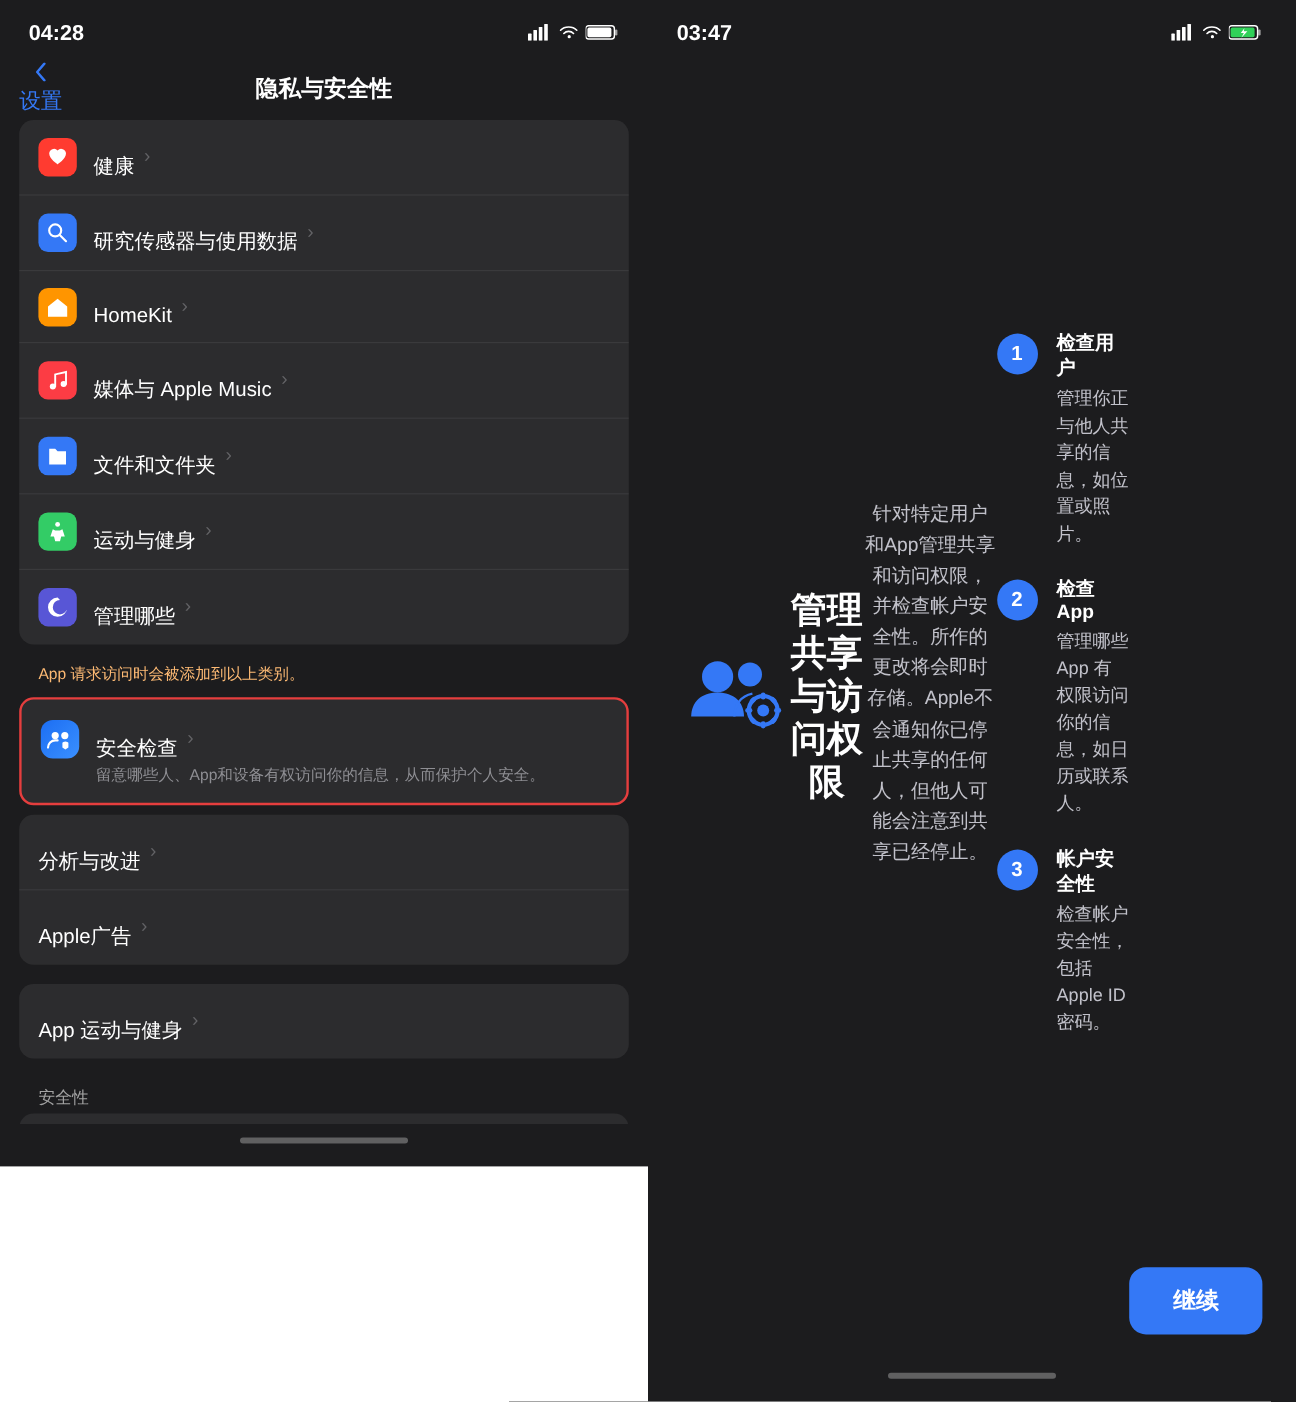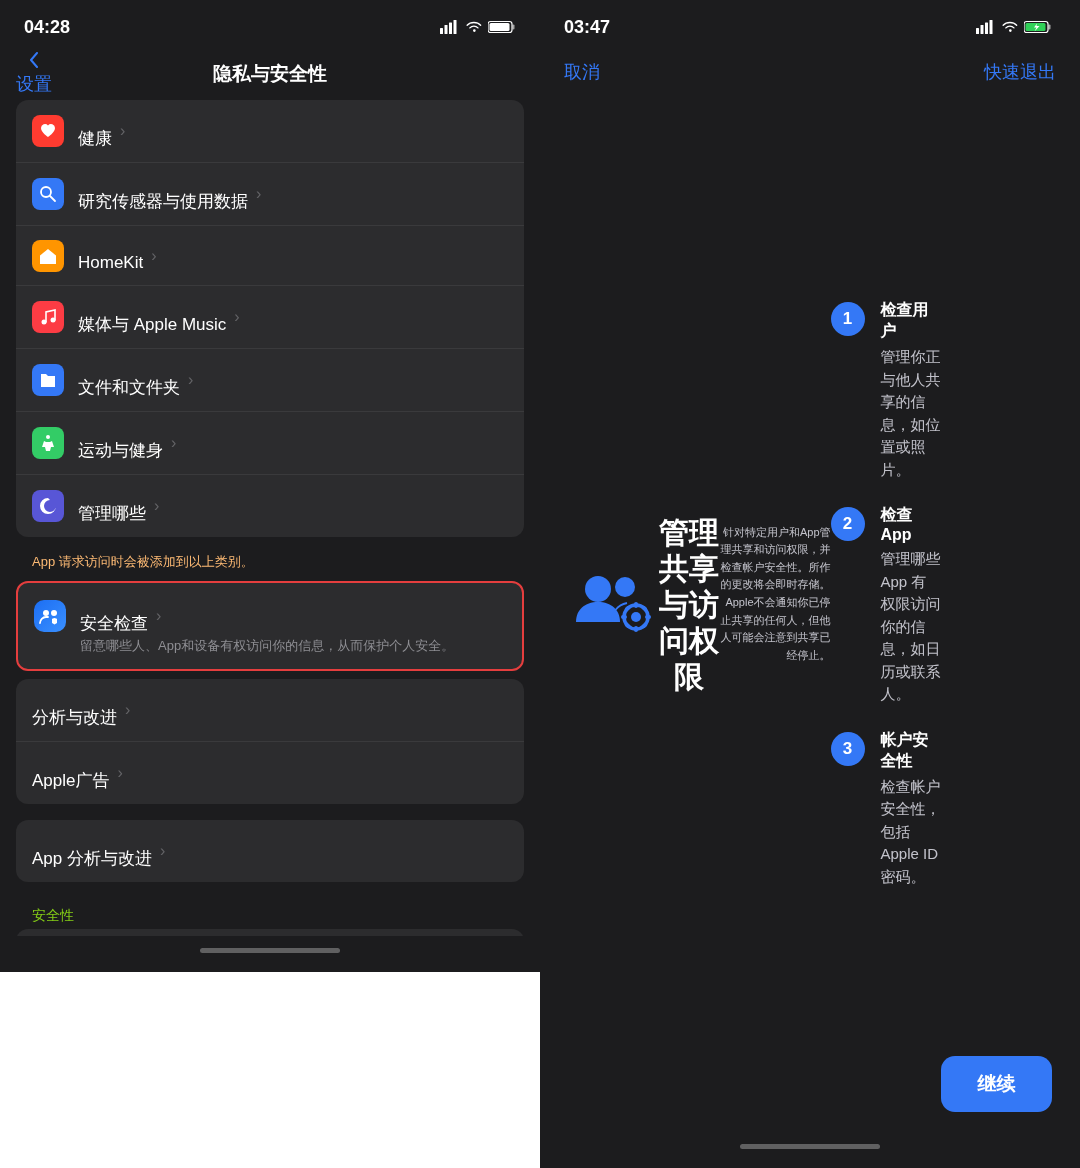--- a/index.html
+++ b/index.html
@@ -209,23 +209,23 @@
     .hero-title {
       font-size: 30px;
       font-weight: 700;
       color: #fff;
       text-align: center;
       margin-bottom: 18px;
       line-height: 1.2;
     }
 
     .hero-desc {
-      font-size: 11px;
+      font-size: 16px;
       color: #ebebf5cc;
-      text-align: right;
+      text-align: center;
       line-height: 1.6;
       margin-bottom: 40px;
       width: 100%;
     }
 
     .steps-list {
       width: 100%;
       display: flex;
       flex-direction: column;
       gap: 24px;
@@ -432,27 +432,27 @@
         <span class="item-chevron">›</span>
       </div>
       <div class="list-item">
         <span class="item-label">Apple广告</span>
         <span class="item-chevron">›</span>
       </div>
     </div>
 
     <div class="list-group" style="margin-top: 16px;">
       <div class="list-item">
-        <span class="item-label">App 分析与改进</span>
+        <span class="item-label">App 运动与健身</span>
         <span class="item-chevron">›</span>
       </div>
     </div>
 
     <div style="padding: 16px 0 4px 16px;">
-      <span style="font-size:14px; color:#84cc16;">安全性</span>
+      <span style="font-size:14px; color:#a3a3a3;">安全性</span>
     </div>
     <div class="list-group">
       <div class="list-item">
         <span class="item-label">开发者模式</span>
         <span class="item-chevron">›</span>
       </div>
     </div>
 
     <div style="height: 24px;"></div>
   </div>
@@ -482,24 +482,20 @@
       <svg width="32" height="14" viewBox="0 0 32 14">
         <rect x="0" y="1.5" width="24" height="11" rx="2.5" stroke="white" stroke-width="1.2" fill="none"></rect>
         <rect x="24.5" y="4.5" width="2" height="5" rx="1" fill="white" opacity="0.6"></rect>
         <rect x="1.5" y="3" width="20" height="8" rx="1.5" fill="#30d158"></rect>
 
         <path d="M13 3.5l-3 4h2.5l-2 4 5-5.5h-3z" fill="white"></path>
       </svg>
     </div>
   </div>
 
-  <div class="right-nav">
-    <span class="right-nav-cancel">取消</span>
-    <span class="right-nav-quickexit">快速退出</span>
-  </div>
 
   <div class="right-content">
 
     <div class="hero-icon">
       <svg width="90" height="75" viewBox="0 0 90 75" fill="none">
 
         <circle cx="30" cy="22" r="13" fill="#3478f6"></circle>
         <path d="M8 55c0-12 8.5-20 22-20s22 8 22 20" fill="#3478f6"></path>
         <circle cx="57" cy="20" r="10" fill="#3478f6"></circle>
         <path d="M44 55c0-10 5.5-17 15-19" stroke="#3478f6" stroke-width="2" fill="none"></path>

